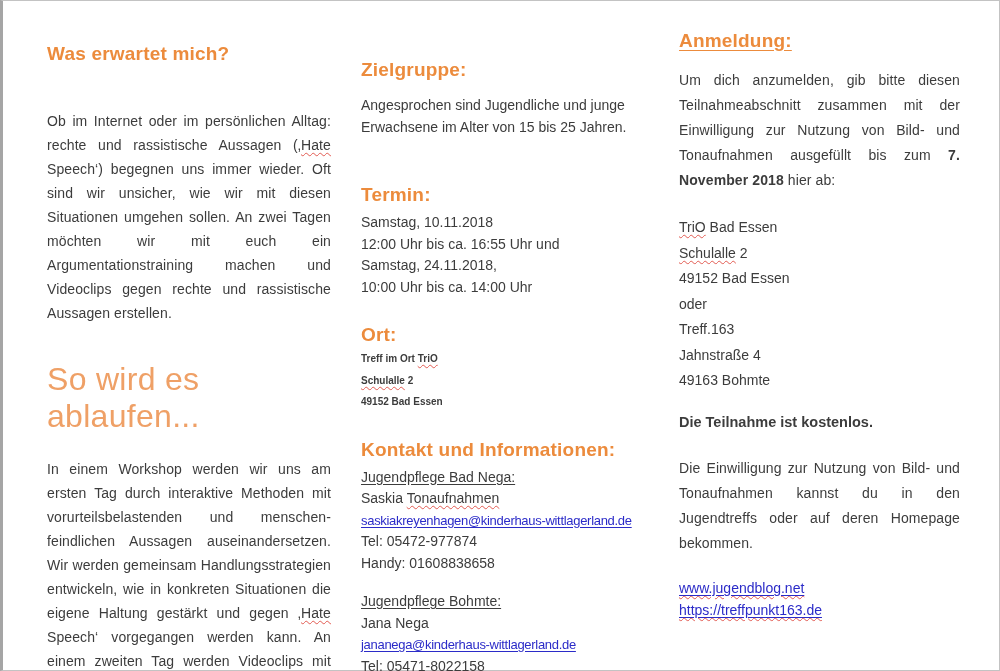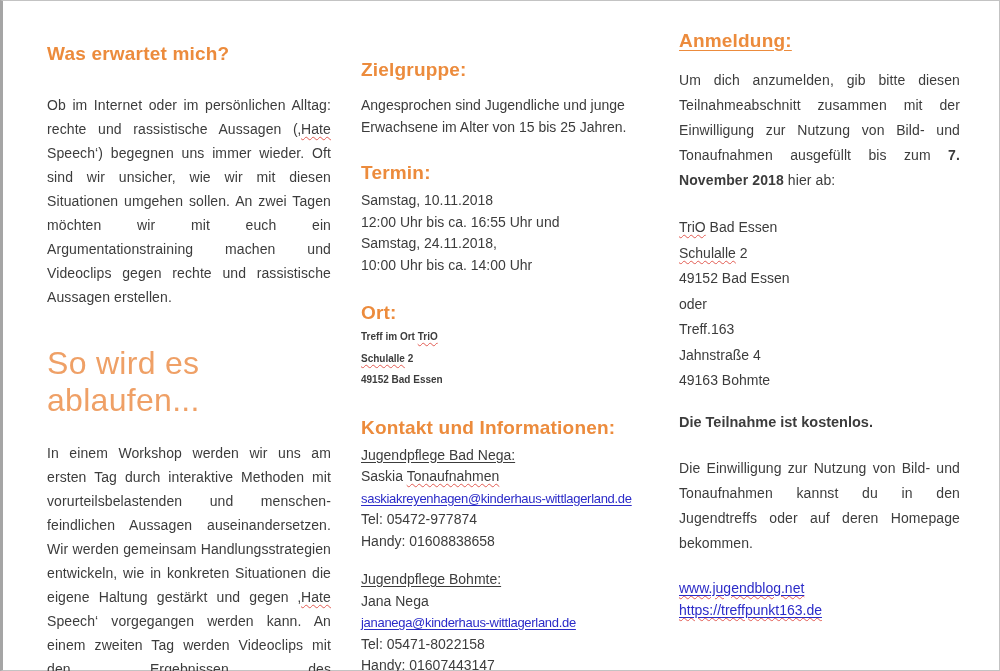--- a/index.html
+++ b/index.html
@@ -53,27 +53,27 @@
     text-underline-offset: 2px;
   }
   .link {
     color: #2b2bc8; text-decoration: underline;
     text-underline-offset: 2px; cursor: pointer;
   }
   .email { white-space: nowrap; font-size: 13px; letter-spacing: -0.3px; }
 
   
   .col1 { padding-top: 42px; }
-  .c1-h1 { margin-bottom: 28px; }
+  .c1-h1 { margin-bottom: 44px; }
   .c1-h2 { margin-top: 36px; margin-bottom: 22px; }
 
   
   .col2 { padding-top: 58px; }
   .c2-ziel-h { margin-bottom: 14px; }
-  .c2-termin-h { margin-top: 24px; margin-bottom: 6px; }
+  .c2-termin-h { margin-top: 46px; margin-bottom: 6px; }
   .c2-ort-h { margin-top: 26px; margin-bottom: 2px; }
   .c2-kontakt-h { margin-top: 26px; margin-bottom: 6px; }
   .c2-gap { height: 17px; }
 
   
   .col3 { padding-top: 29px; }
   .c3-h { margin-bottom: 16px; }
   .c3-addr { margin-top: 22px; }
   .c3-kostenlos { margin-top: 18px; font-size: 14.5px; }
   .c3-p2 { margin-top: 23px; }

